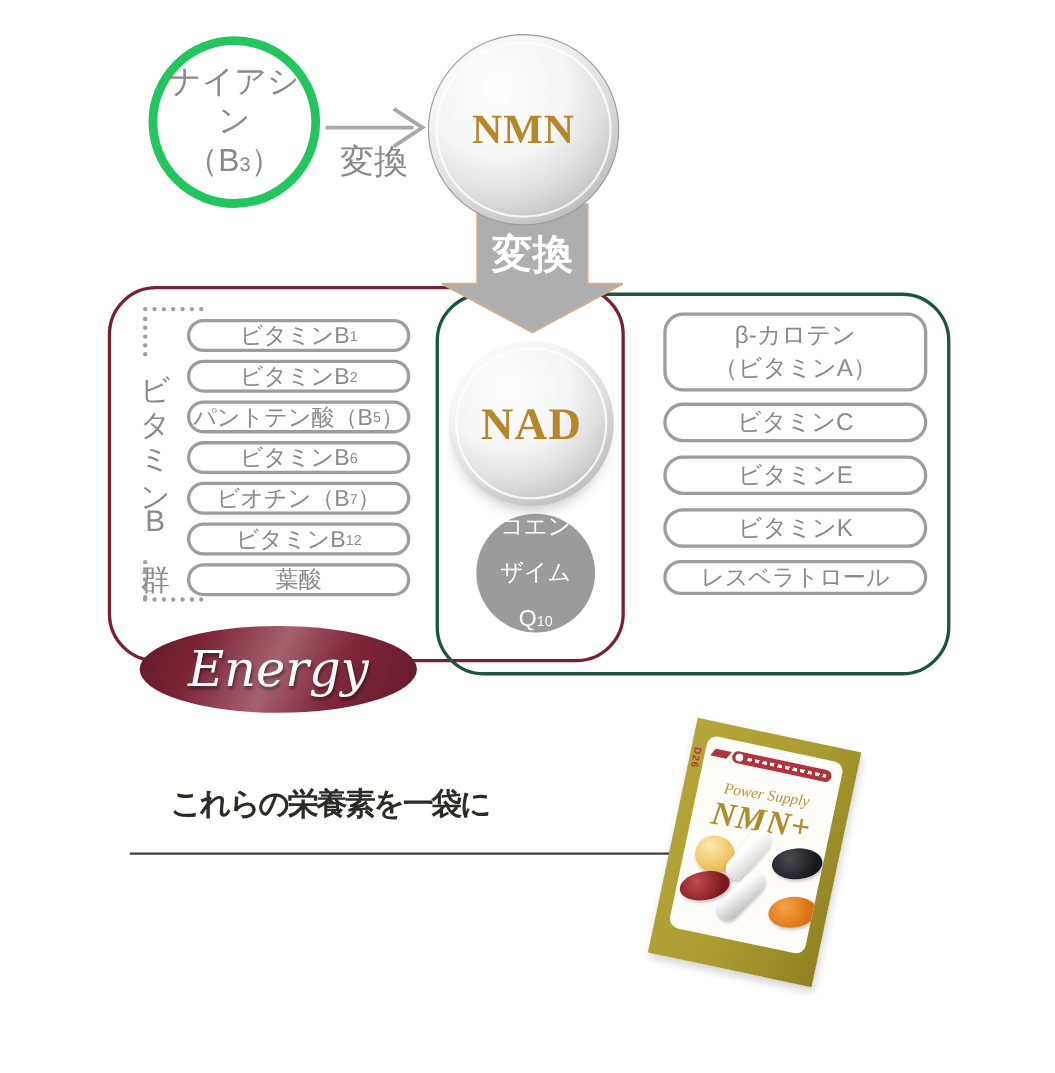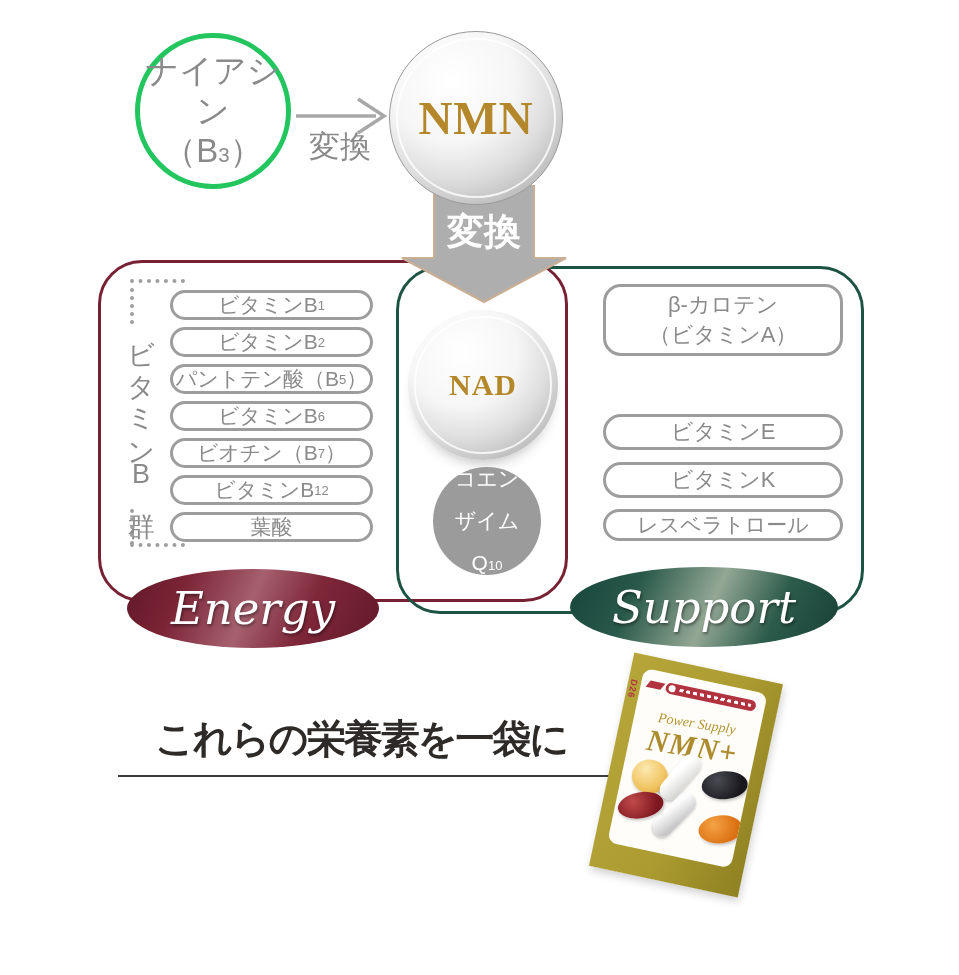--- a/index.html
+++ b/index.html
@@ -6,23 +6,23 @@
   * { box-sizing:border-box; }
   #canvas {
     position:relative; width:959px; height:975px; background:#ffffff;
     overflow:hidden; font-family:"Liberation Sans", sans-serif;
   }
   .abs { position:absolute; }
 
   
   .niacin-circle {
     left:135px; top:33px; width:156px; height:156px; border-radius:50%;
-    border:5px solid #22c55e; display:flex; flex-direction:column;
+    border:8px solid #22c55e; display:flex; flex-direction:column;
     align-items:center; justify-content:center;
-    color:var(--gray-text,#8a8a8a); font-size:33px; line-height:1.22; text-align:center;
+    color:var(--gray-text,#8a8a8a); font-size:29px; line-height:1.22; text-align:center;
   }
   .arrow-right-svg { left:292px; top:96px; }
   .convert-right {
     left:298px; top:126px; width:84px; text-align:center;
     color:var(--gray-text,#8a8a8a); font-size:31px;
   }
   .sphere {
     border-radius:50%;
     background:radial-gradient(circle at 36% 28%, #ffffff 0%, #f6f6f6 38%, #dedede 60%, #bdbdbd 80%, #9b9b9b 96%, #8f8f8f 100%);
     display:flex; align-items:center; justify-content:center;
@@ -30,21 +30,21 @@
   .sphere::before {
     content:""; position:absolute; inset:6px; border-radius:50%;
     border:2px solid rgba(255,255,255,.8); pointer-events:none;
   }
   .nmn-sphere { left:389px; top:31px; width:174px; height:174px; z-index:3;
     border:1px solid #9a9a9a; }
   .nmn-text, .nad-text {
     font-family:"Liberation Serif", serif; font-weight:bold;
     color:var(--gold,#b5872b); letter-spacing:1px;
   }
-  .nmn-text { font-size:47px; }
+  .nmn-text { font-size:38px; }
   .down-arrow-svg { left:395px; top:185px; z-index:2; }
   .convert-down {
     left:424px; top:207px; width:120px; text-align:center; z-index:2;
     color:#ffffff; font-size:37px; font-weight:bold;
   }
 
   
   .energy-box {
     left:98px; top:260px; width:470px; height:342px;
     border:3px solid var(--maroon,#772134); border-radius:44px; z-index:1;
@@ -78,21 +78,21 @@
   .dots-h { position:absolute; height:0; border-top:4px dotted #9e9e9e; z-index:2; }
   .dots-v { position:absolute; width:0; border-left:4px dotted #9e9e9e; z-index:2; }
   .dt-h { left:130px; top:279px; width:55px; }
   .dt-v { left:130px; top:288px; height:36px; }
   .db-v { left:130px; top:509px; height:36px; }
   .db-h { left:130px; top:543px; width:55px; }
 
   
   .nad-sphere { left:408px; top:310px; width:150px; height:150px; z-index:3;
     box-shadow:0 10px 14px -8px rgba(0,0,0,.28); }
-  .nad-text { font-size:30px; }
+  .nad-text { font-size:41px; }
   .coq-circle {
     left:433px; top:467px; width:108px; height:108px; border-radius:50%;
     background:#9b9b9b; color:#fff; display:flex; flex-direction:column;
     align-items:center; justify-content:space-between; font-size:21px; line-height:1.14;
     z-index:3; text-align:center;
   }
 
   
   .badge {
     position:absolute; border-radius:50%; z-index:3;
@@ -106,21 +106,21 @@
     background:linear-gradient(115deg,#5f1826 0%,#7b2436 22%,#a5606e 48%,#7e2739 70%,#61192a 100%);
   }
   .support-badge {
     left:570px; top:567px; width:268px; height:80px;
     background:linear-gradient(115deg,#16443a 0%,#29594a 25%,#93a794 52%,#2c5b4b 75%,#173f35 100%);
   }
 
   
   .headline {
     left:155px; top:712px; font-family:"Liberation Serif", serif;
-    font-weight:600; font-size:39px; letter-spacing:-2px; color:#2d2a28; z-index:1;
+    font-weight:600; font-size:28px; letter-spacing:-2px; color:#2d2a28; z-index:1;
   }
   .headline-rule { left:118px; top:775px; width:500px; height:2px; background:#3c3c3c; z-index:1; }
 
   
   .package {
     left:610px; top:666px; width:152px; height:218px; z-index:2;
     transform:rotate(12deg);
     background:linear-gradient(105deg,#b6a63a 0%,var(--package-gold,#ab9b30) 55%,#8f8122 100%);
     box-shadow:2px 4px 8px rgba(0,0,0,.18);
   }
@@ -213,26 +213,26 @@
     <span class="nad-text">NAD</span>
   </div>
   <div class="abs coq-circle">
     <span>コエン</span>
     <span>ザイム</span>
     <span class="smtext">Q<span class="sm">10</span></span>
   </div>
 
   <div class="pill pill-right rp0">β-カロテン
 （ビタミンA）</div>
+  <div class="pill pill-right rp1">ビタミンC</div>
   <div class="pill pill-right rp2">ビタミンE</div>
   <div class="pill pill-right rp4">レスベラトロール</div>
   <div class="pill pill-right rp3">ビタミンK</div>
 
   <div class="badge energy-badge">Energy</div>
-  <div class="badge support-badge">Support</div>
 
   <div class="abs headline">これらの栄養素を一袋に</div>
   <div class="abs headline-rule"></div>
 
   <div class="abs package">
     <span class="package-side-mark">D26</span>
     <div class="package-panel">
       <div class="brand-row">
         <div class="brand-ribbon"></div>
         <div class="brand-bar"></div>

